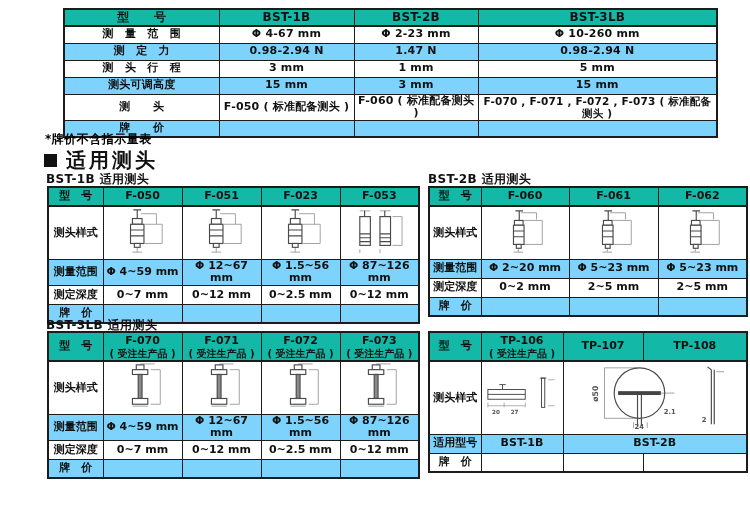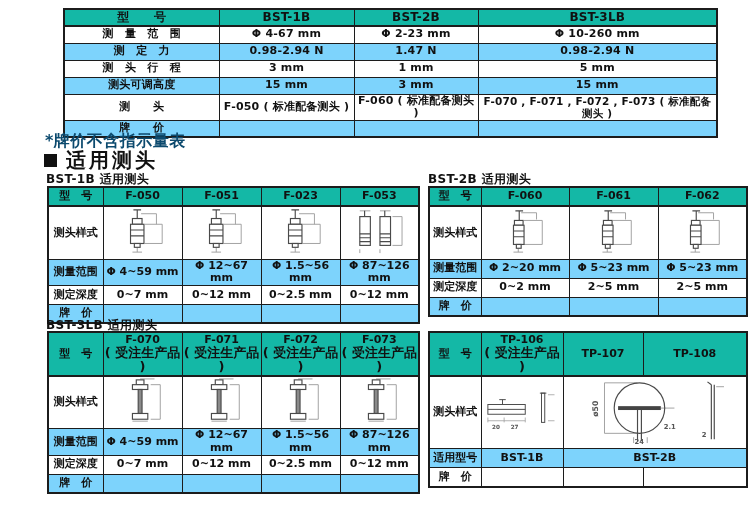--- a/index.html
+++ b/index.html
@@ -11,23 +11,23 @@
   .tbl tr.hdr td{background:#14b8a6;border-bottom:2px solid #1c1c1c;}
   .tbl tr.cream td{background:#7dd3fc;}
   .main tr{height:17px;}
   .main td{font-size:11px;letter-spacing:.2px;}
   .main tr.hdr td{font-size:12px;}
   .sm tr.hdr1{height:19px;}
   .sm tr.hdr2{height:29px;}
   .sm tr.style{height:51px;}
   .sm tr.data{height:19px;}
   .sm tr.style2{height:71px;}
-  .mnote{font-size:13px;font-weight:bold;display:block;line-height:1.1;}
+  .mnote{font-size:10px;font-weight:bold;display:block;line-height:1.1;}
   .mname{display:block;line-height:1.2;}
-  .note{color:#0c4a6e;font-weight:bold;font-size:16px;letter-spacing:.5px;}
+  .note{color:#000000;font-weight:bold;font-size:12px;letter-spacing:.5px;}
   .section{display:flex;align-items:center;gap:9px;font-weight:bold;font-size:20px;letter-spacing:3px;}
   .section .sq{width:13px;height:13px;background:#111;flex:0 0 auto;}
   .subtitle{font-weight:bold;font-size:12px;letter-spacing:.4px;}
   svg text{font-family:"DejaVu Sans","Liberation Sans",sans-serif;}
   .hiddefs{position:absolute;width:0;height:0;overflow:hidden;}
 </style>
 </head>
 <body>
 
 <svg class="hiddefs" aria-hidden="true">

